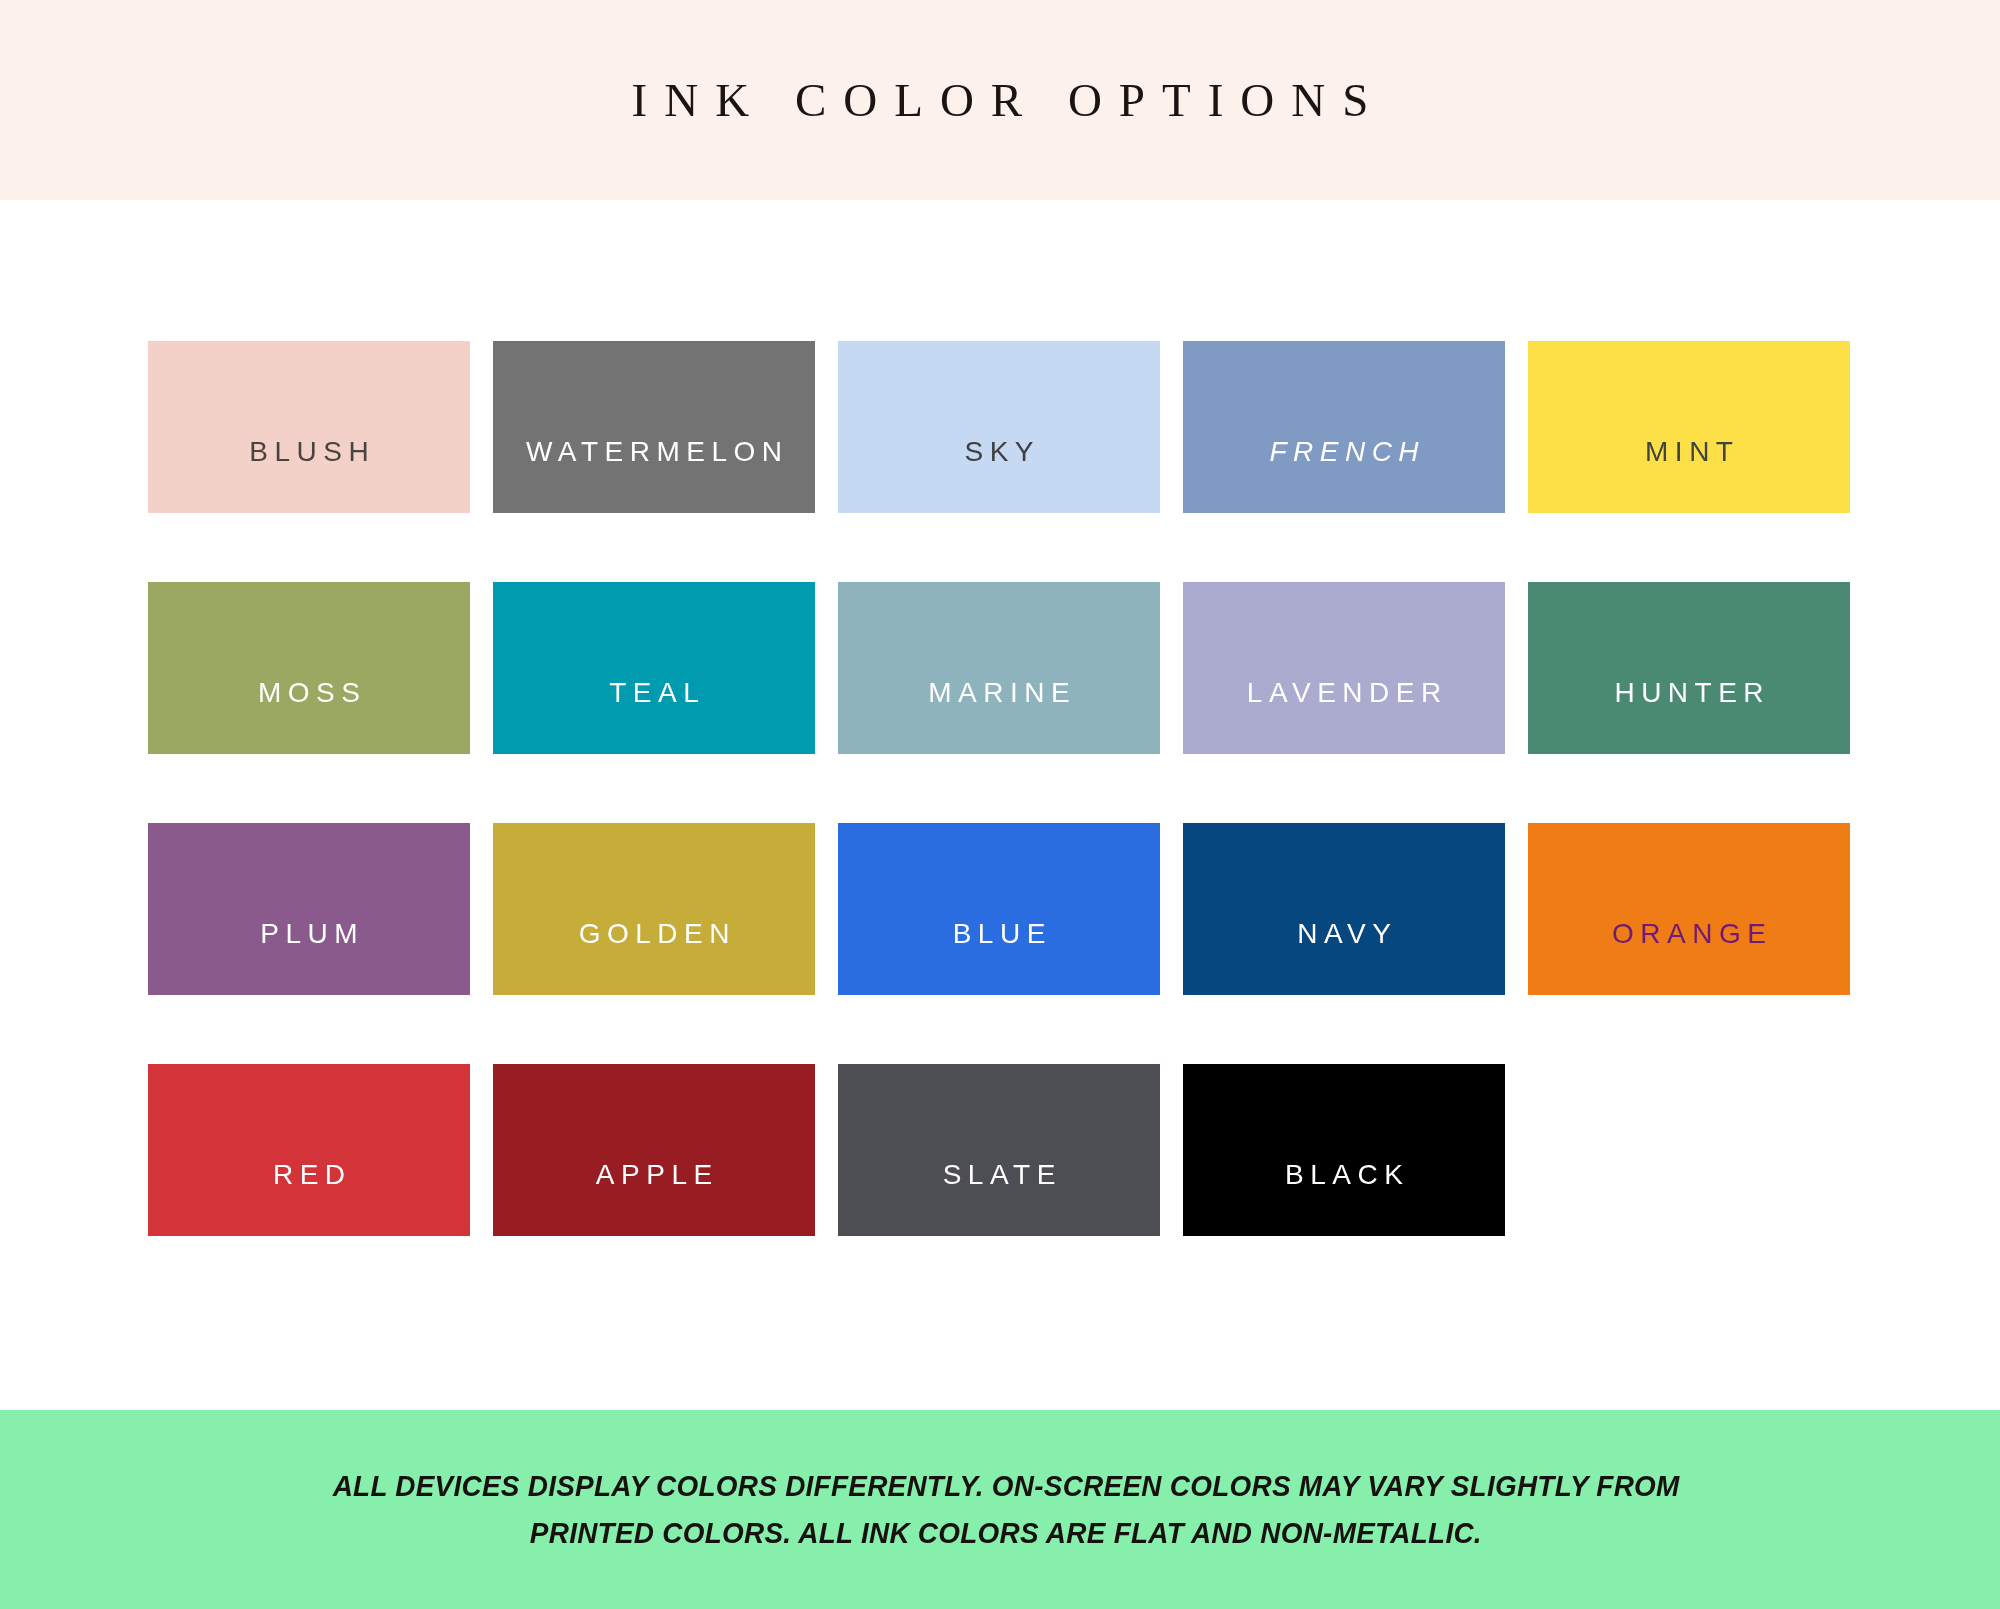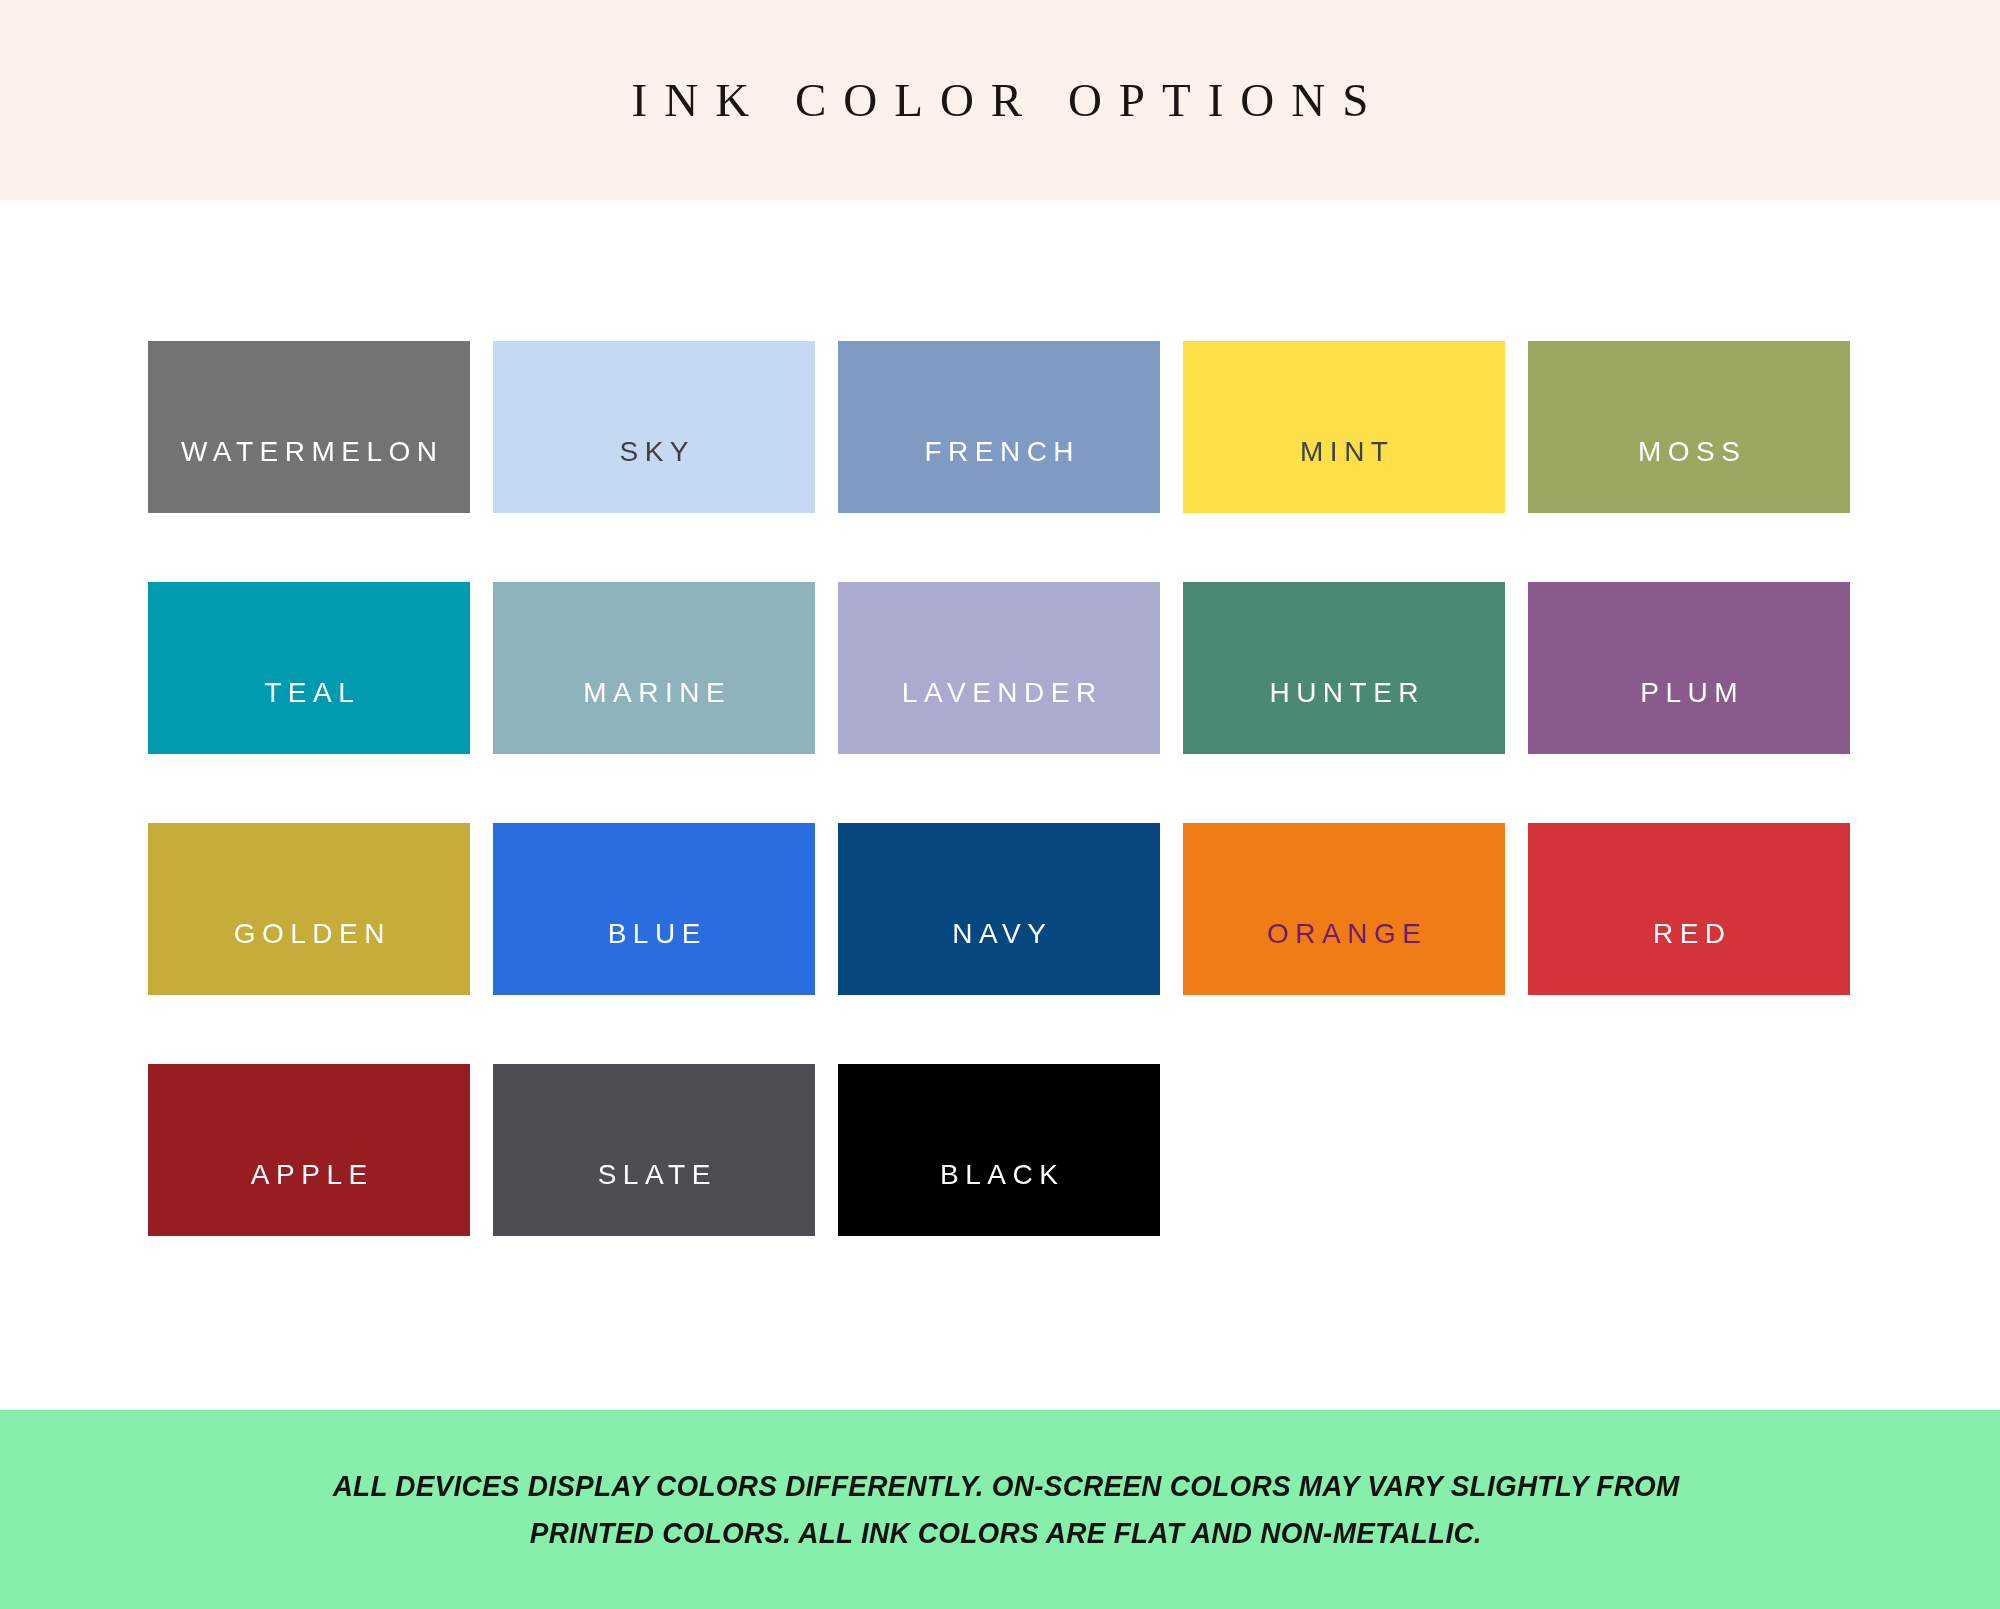--- a/index.html
+++ b/index.html
@@ -116,28 +116,31 @@
 <body>
 
 <div class="page">
 
   <div class="header-band" style="background: rgb(253, 241, 236);">
     <h1 class="page-title" style="color: rgb(26, 20, 19);">INK COLOR OPTIONS</h1>
   </div>
 
   <div class="grid-area" style="background: rgb(255, 255, 255);">
     <div class="swatch-grid">
+        <div class="swatch" style="background: rgb(244, 209, 200);">
+          <span class="swatch-label" style="color: rgb(74, 68, 64);">BLUSH</span>
+        </div>
         <div class="swatch" style="background: #737373;">
           <span class="swatch-label" style="color: rgb(255, 255, 255);">WATERMELON</span>
         </div>
         <div class="swatch" style="background: rgb(197, 217, 243);">
           <span class="swatch-label" style="color: rgb(63, 63, 67);">SKY</span>
         </div>
         <div class="swatch" style="background: rgb(127, 155, 196);">
-          <span class="swatch-label" style="color: rgb(255, 255, 255);">FRENCH</span>
+          <span class="swatch-label" style="color: rgb(255, 255, 255); font-style: italic;">FRENCH</span>
         </div>
         <div class="swatch" style="background: #fde047; padding-left: 30px;">
           <span class="swatch-label" style="color: rgb(63, 68, 64);">MINT</span>
         </div>
         <div class="swatch" style="background: rgb(154, 168, 98);">
           <span class="swatch-label" style="color: rgb(255, 255, 255);">MOSS</span>
         </div>
         <div class="swatch" style="background: rgb(1, 155, 176);">
           <span class="swatch-label" style="color: rgb(255, 255, 255);">TEAL</span>
         </div>

